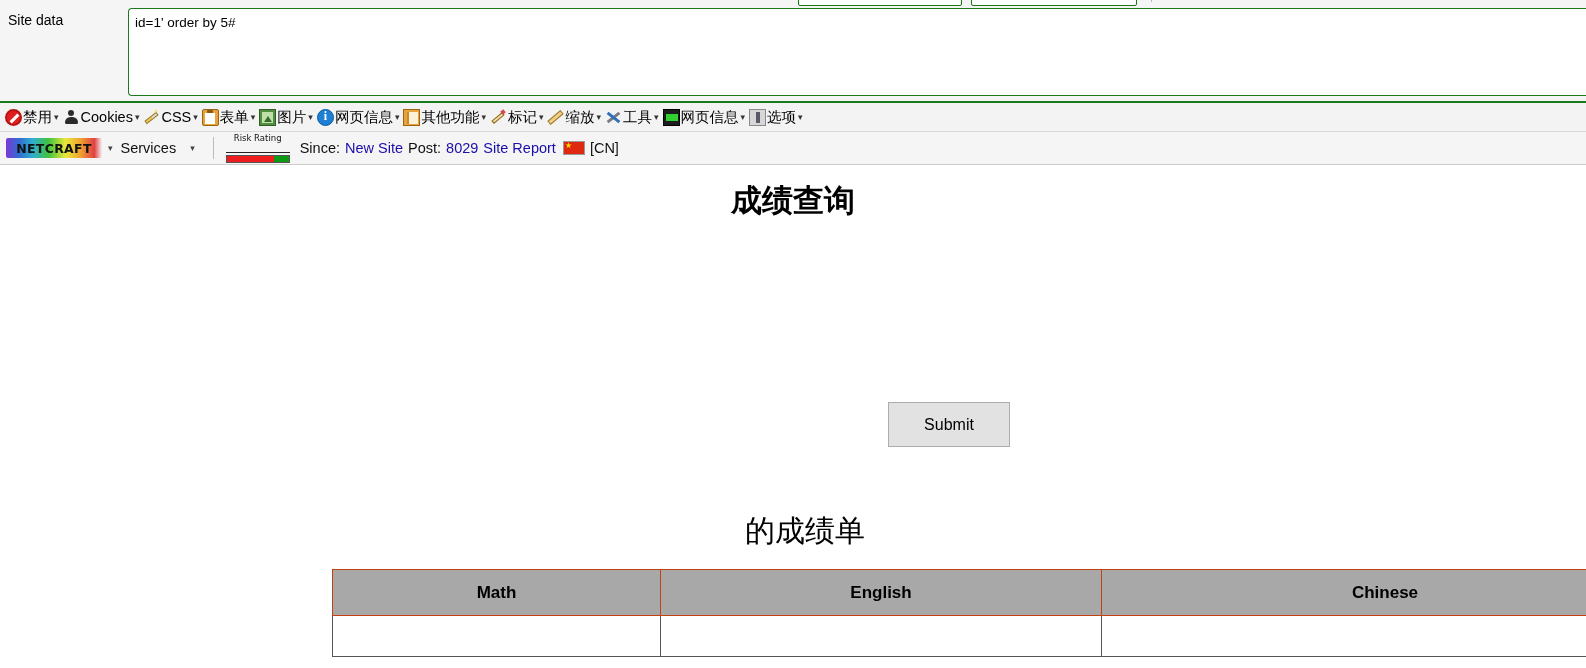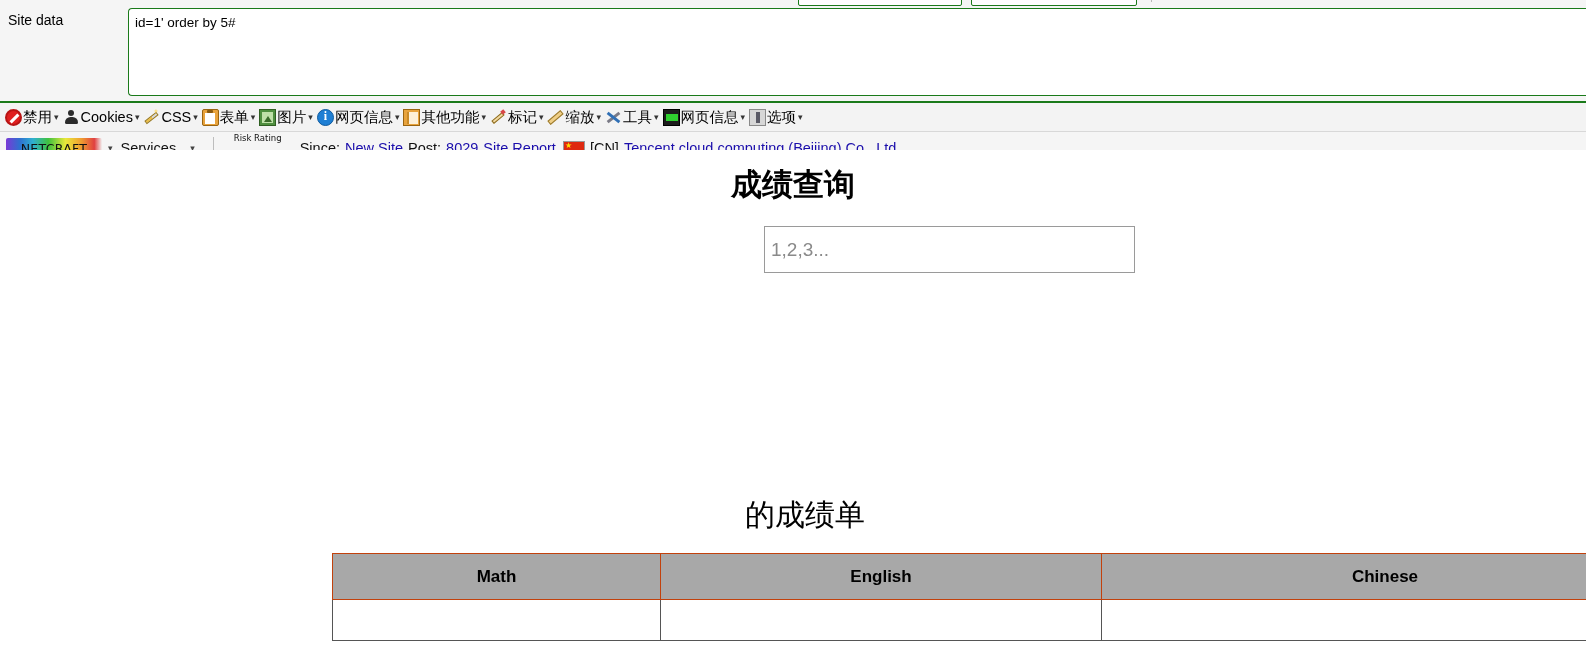--- a/index.html
+++ b/index.html
@@ -321,21 +321,21 @@
     background: linear-gradient(90deg,#7a3ad6 0%,#2f6fd0 14%,#2fb0d0 28%,#3fc23f 44%,#e8e83a 62%,#f0a030 78%,#e04040 92%,#f2f2f2 100%);
     display: flex;
     align-items: center;
     justify-content: center;
     border-radius: 2px;
     flex: 0 0 auto;
   }
   #netcraft-logo .wordmark {
     font-family: "DejaVu Sans", sans-serif;
     font-size: 12.5px;
-    font-weight: normal;
+    font-weight: bold;
     color: #111;
     letter-spacing: 0.3px;
   }
   .nc-caret {
     font-size: 9px;
     color: #444;
     margin: 0 8px 0 6px;
   }
   #netcraft-services {
     font-size: 14.5px;
@@ -397,21 +397,21 @@
     position: absolute;
     left: 1px; top: -3px;
     color: #ffde00;
     font-size: 8px;
     line-height: 14px;
   }
 
   
   #page-content {
     position: absolute;
-    left: 0; top: 150px;
+    left: 0; top: 166px;
     width: 1586px;
     height: 502px;
     background: #ffffff;
   }
   #page-title {
     position: absolute;
     left: 0; top: 14px;
     width: 1586px;
     text-align: center;
     font-size: 31px;
@@ -588,28 +588,27 @@
     </div>
   </div>
 
   <span class="nc-text">Since:</span>
   <span class="nc-link">New Site</span>
   <span class="nc-text">Post:</span>
   <span class="nc-link">8029</span>
   <span class="nc-link">Site Report</span>
   <span id="cn-flag"></span>
   <span class="nc-text">[CN]</span>
-  <span class="nc-link">Tencent cloud computing (Beijing) Co., Ltd.</span>
 </div>
 
 <div id="page-content">
   <h1 id="page-title">成绩查询</h1>
 
-  <input id="score-input" type="text" placeholder="1,2,3..." style="">
-
+
+  <button id="submit-button">Submit</button>
 
   <h2 id="result-title">的成绩单</h2>
 
   <table id="score-table">
     <colgroup>
       <col class="c1">
         <col class="c2">
         <col class="c3">
     </colgroup>
     <thead>

